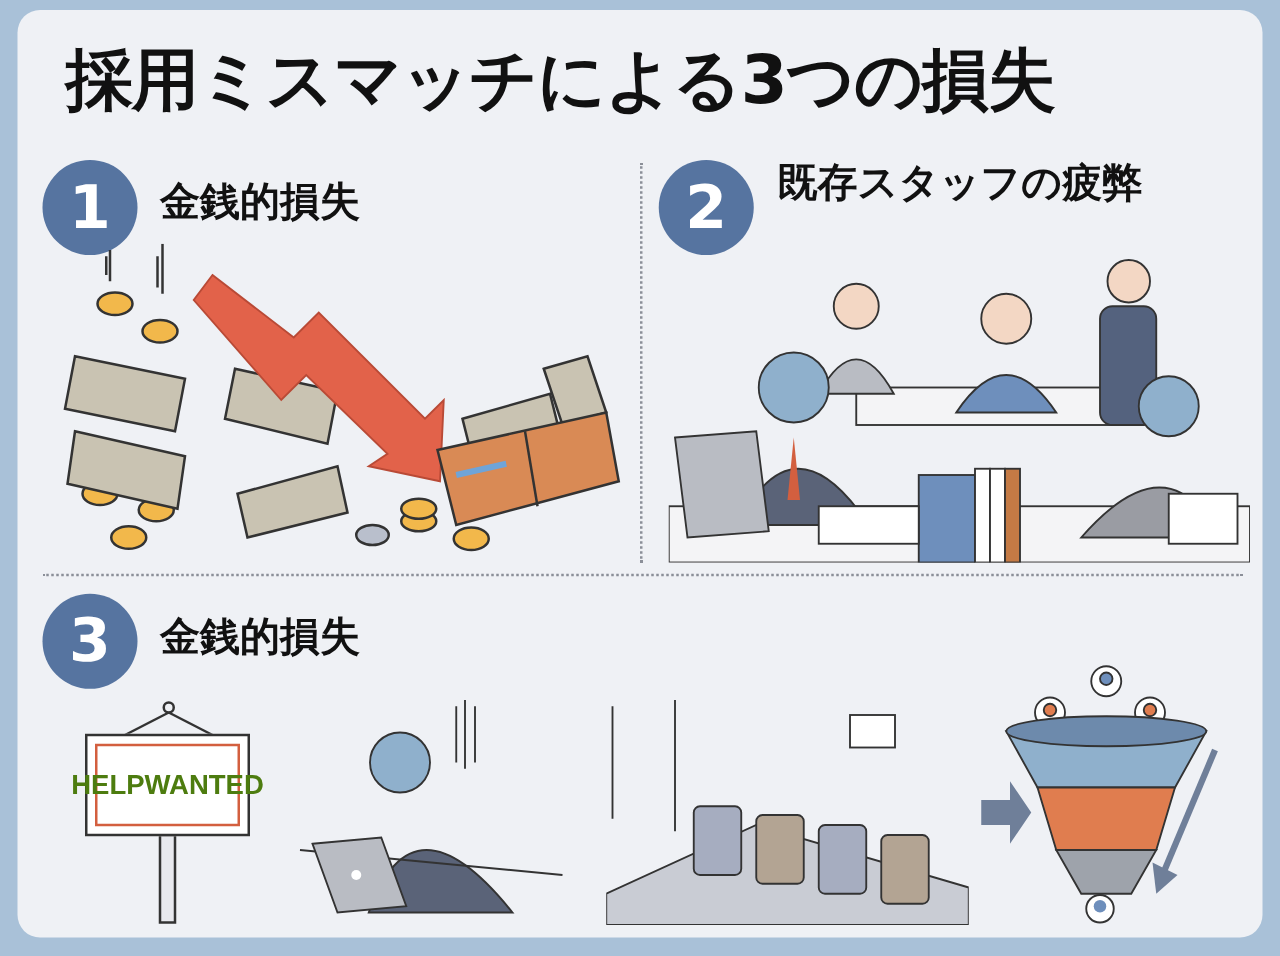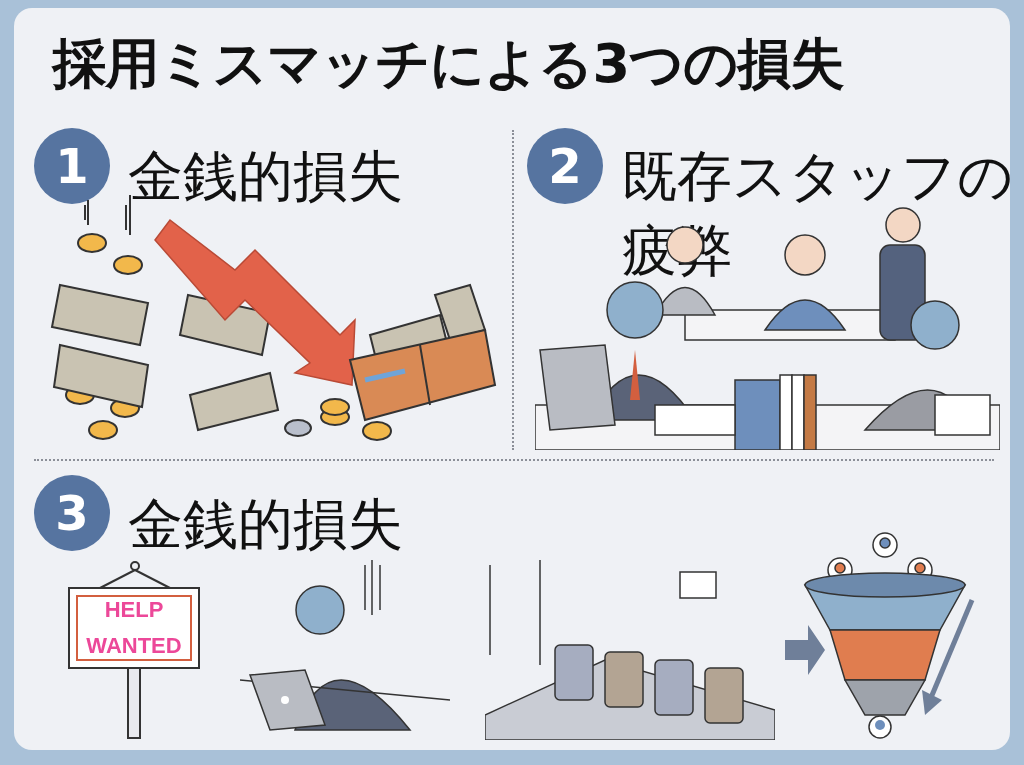--- a/index.html
+++ b/index.html
@@ -14,33 +14,33 @@
   }
   .title {
     position:absolute; left:0; top:28px; width:896px; text-align:center;
     font-size:54px; font-weight:bold; color:#111; letter-spacing:-1px;
   }
   .badge {
     position:absolute; width:76px; height:76px; border-radius:50%;
     background:#5674a0; color:#fff; font-size:48px; font-weight:bold;
     display:flex; align-items:center; justify-content:center;
   }
-  .sec-title { position:absolute; font-size:55px; font-weight:normal; color:#111; }
+  .sec-title { position:absolute; font-size:32px; font-weight:bold; color:#111; }
   .vdiv { position:absolute; left:512px; top:130px; height:320px; border-left:2px dotted #8b8f98; }
   .hdiv { position:absolute; left:34px; top:459px; width:960px; border-top:2px dotted #8b8f98; }
   .art { position:absolute; }
   .sign {
     position:absolute; left:68px; top:587px; width:132px; height:82px;
     background:#fff; border:2px solid #333; box-sizing:border-box;
   }
   .sign-inner {
     position:absolute; left:6px; top:6px; right:6px; bottom:6px;
-    border:2px solid #d35f3f; display:flex; flex-direction:column;
-    align-items:center; justify-content:space-between;
-    color:#ec4899; font-weight:bold; font-family:"Liberation Sans", sans-serif;
+    border:2px solid #d35f3f; display:flex; flex-direction:row;
+    align-items:center; justify-content:center;
+    color:#4d7c0f; font-weight:bold; font-family:"Liberation Sans", sans-serif;
     font-size:22px; line-height:26px;
   }
 </style>
 </head>
 <body>
 
 <div class="card"></div>
 
 <div class="title">採用ミスマッチによる3つの損失</div>
 
@@ -82,21 +82,21 @@
     <path d="M330 140 L400 120 L410 160 L340 180 Z" fill="#c9c3b2" stroke="#333" stroke-width="2"></path>
     <path d="M310 165 L445 135 L455 190 L325 225 Z" fill="#d98a55" stroke="#333" stroke-width="2"></path>
     <line x1="380" y1="150" x2="390" y2="210" stroke="#333" stroke-width="2"></line>
     <path d="M325 185 L365 176" stroke="#6fa4d8" stroke-width="5"></path>
   </g>
 </svg>
 
 <div class="vdiv"></div>
 
 <div class="badge" style="left:527px;top:128px;">2</div>
-<div class="sec-title" style="left:622px;top:140px;">既存スタッフの疲弊</div>
+<div class="sec-title" style="left:622px;top:125px;">既存スタッフの疲弊</div>
 
 <svg class="art" style="left:535px;top:200px;" width="465" height="250" viewBox="0 0 465 250">
 
   <rect x="150" y="110" width="210" height="30" fill="#f4f4f6" stroke="#333" stroke-width="1.5"></rect>
   <rect x="0" y="205" width="465" height="45" fill="#f4f4f6" stroke="#333" stroke-width="1.5"></rect>
 
   <circle cx="150" cy="45" r="18" fill="#f3d7c4" stroke="#333" stroke-width="1.5"></circle>
   <path d="M120 115 Q150 60 180 115 Z" fill="#b9bcc3" stroke="#333" stroke-width="1.5"></path>
 
   <circle cx="270" cy="55" r="20" fill="#f3d7c4" stroke="#333" stroke-width="1.5"></circle>

